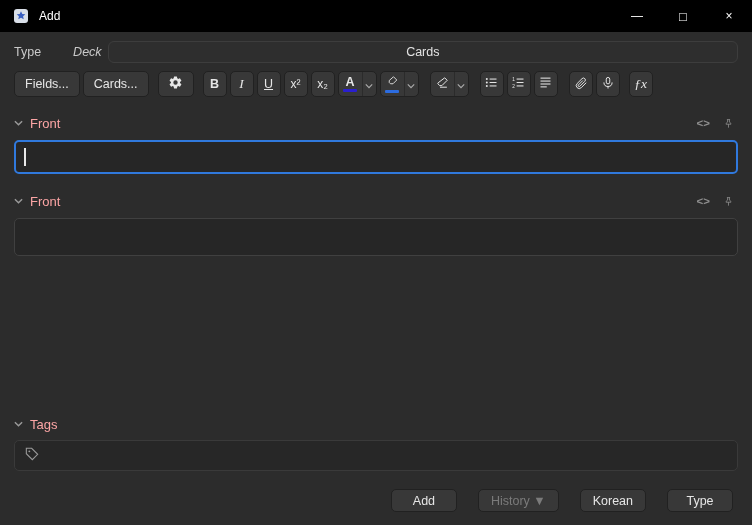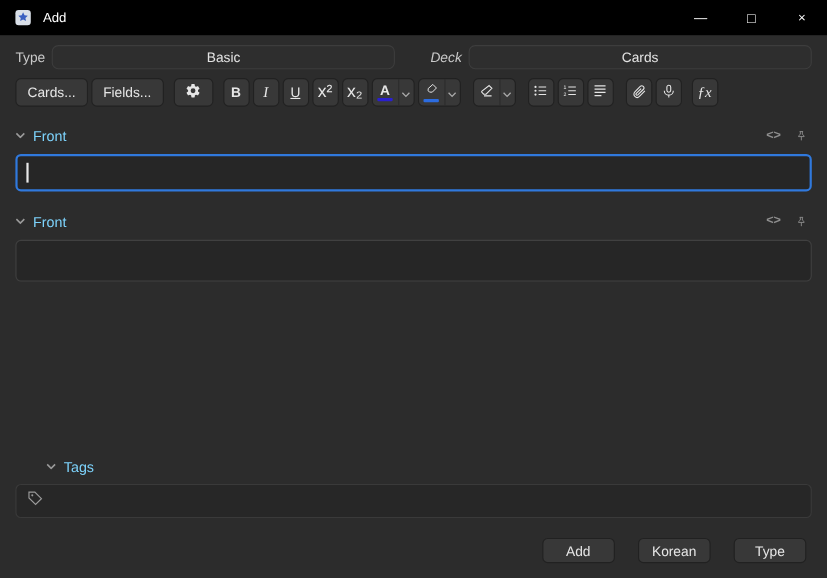--- a/index.html
+++ b/index.html
@@ -26,51 +26,51 @@
   
   .toolbar { display:flex; align-items:center; padding:8px 14px 0 14px; gap:3px; }
   .tbtn { height:26px; background:#383838; border:1px solid #212121; border-radius:5px; color:#e6e6e6;
           font-size:12.5px; display:flex; align-items:center; justify-content:center; cursor:pointer; }
   .tbtn.text { padding:0 10px; font-size:12.5px; }
   .tbtn.sq { width:24px; }
   .tbtn.gear { width:36px; margin-left:6px; margin-right:6px; }
   .g-bold { font-weight:bold; }
   .g-italic { font-style:italic; font-family:"Liberation Serif", serif; font-size:13.5px; }
   .g-underline { text-decoration:underline; }
-  .g-script { font-size:16px; }
+  .g-script { font-size:12px; }
   .split { display:flex; height:26px; background:#383838; border:1px solid #212121; border-radius:5px;
            overflow:hidden; }
   .seg { border:none; background:transparent; color:#e6e6e6; display:flex; align-items:center;
          justify-content:center; cursor:pointer; }
   .seg.main { width:23px; }
   .seg.chev { width:14px; border-left:1px solid #2b2b2b; }
   .glyph-stack { display:flex; flex-direction:column; align-items:center; line-height:1; gap:1px; }
   .glyph-stack .letter { font-size:12.5px; font-weight:bold; }
   .swatch { width:14px; height:3px; border-radius:1px; }
   .sp6 { width:3px; } .sp8 { width:5px; }
 
   
   .field-header { display:flex; align-items:center; gap:7px; padding:0 18px 0 14px; margin-top:16px; height:20px; }
   .field-header.back { margin-top:17px; }
   .collapse-chev { display:flex; cursor:pointer; }
-  .field-label { font-size:13px; color:#7dd3fc; }
+  .field-label { font-size:13px; color:#fca5a5; }
   .hdr-right { margin-left:auto; display:flex; align-items:center; gap:13px; }
   .code-icon { color:#8f8f8f; font-size:11.5px; letter-spacing:0; cursor:pointer; font-weight:bold; }
   .pin { display:flex; cursor:pointer; }
   .editor { margin:7px 14px 0 14px; background:#262626; border:1px solid #404040; border-radius:5px;
             display:flex; align-items:center; padding:0 8px; cursor:text; }
   .editor.front { height:34px; border-width:2px; }
   .editor.back { height:38px; }
   .caret { width:1.5px; height:18px; background:#e8e8e8; animation:blink 1.1s step-end infinite; }
   @keyframes blink { 50% { opacity:0; } }
 
   .flex-spacer { flex:1; }
 
   
-  .tags-header { display:flex; align-items:center; gap:7px; padding:0 14px; height:20px;margin-left:28px; }
+  .tags-header { display:flex; align-items:center; gap:7px; padding:0 14px; height:20px; }
   .tags-input { margin:6px 14px 0 14px; height:31px; background:#272727; border:1px solid #3a3a3a;
                 border-radius:5px; display:flex; align-items:center; gap:8px; padding:0 9px; cursor:text; }
 
   
   .footer { display:flex; justify-content:flex-end; align-items:center; gap:21px; padding:18px 19px 13px 14px; }
   .fbtn { height:23px; min-width:66px; padding:0 12px; background:#383838; border:1px solid #212121;
           border-radius:5px; color:#e6e6e6; font-size:12.5px; cursor:pointer; }
   .fbtn.history { min-width:80px; color:#7b7b7b; }
 </style>
 </head>
@@ -94,28 +94,27 @@
           <span>□</span>
         </button>
       <button class="winbtn">
           <span>×</span>
         </button>
     </div>
   </div>
 
   <div class="meta-row">
     <span class="meta-label">Type</span>
-    <button class="select-btn">Basic</button>
     <span class="meta-label deck">Deck</span>
     <button class="select-btn">Cards</button>
   </div>
 
   <div class="toolbar">
+    <button class="tbtn text">Fields...</button>
     <button class="tbtn text">Cards...</button>
-    <button class="tbtn text">Fields...</button>
 
     <button class="tbtn gear">
       <span><svg width="15" height="15" viewBox="0 0 24 24" fill="#e6e6e6">
             <path d="M19.14 12.94a7 7 0 0 0 .06-.94 7 7 0 0 0-.06-.94l2.03-1.58a.5.5 0 0 0 .12-.64l-1.92-3.32a.5.5 0 0 0-.61-.22l-2.39.96a7.3 7.3 0 0 0-1.62-.94l-.36-2.54a.5.5 0 0 0-.5-.42h-3.84a.5.5 0 0 0-.5.42l-.36 2.54c-.59.24-1.13.56-1.62.94l-2.39-.96a.5.5 0 0 0-.61.22L2.65 8.84a.5.5 0 0 0 .12.64l2.03 1.58a7 7 0 0 0 0 1.88l-2.03 1.58a.5.5 0 0 0-.12.64l1.92 3.32c.13.23.4.32.61.22l2.39-.96c.49.38 1.03.7 1.62.94l.36 2.54c.04.24.25.42.5.42h3.84c.25 0 .46-.18.5-.42l.36-2.54c.59-.24 1.13-.56 1.62-.94l2.39.96c.21.1.48 0 .61-.22l1.92-3.32a.5.5 0 0 0-.12-.64l-2.03-1.58zM12 15.5A3.5 3.5 0 1 1 15.5 12 3.5 3.5 0 0 1 12 15.5z"></path>
           </svg></span>
     </button>
 
     <button class="tbtn sq g-bold">B</button>
     <button class="tbtn sq g-italic">I</button>
     <button class="tbtn sq g-underline">U</button>
@@ -280,17 +279,18 @@
   <div class="tags-input">
     <span><svg width="16" height="16" viewBox="0 0 24 24" fill="none" stroke="#9a9a9a" stroke-width="1.6">
           <path d="M3.5 3.5h8l9 9-8 8-9-9z"></path>
           <circle cx="8" cy="8" r="1.4" fill="#9a9a9a" stroke="none"></circle>
         </svg></span>
     <span></span>
   </div>
 
   <div class="footer">
     <button class="fbtn">Add</button>
+    <button class="fbtn history">History ▼</button>
     <button class="fbtn">Korean</button>
     <button class="fbtn">Type</button>
   </div>
 
 </div>
 
 </body></html>

